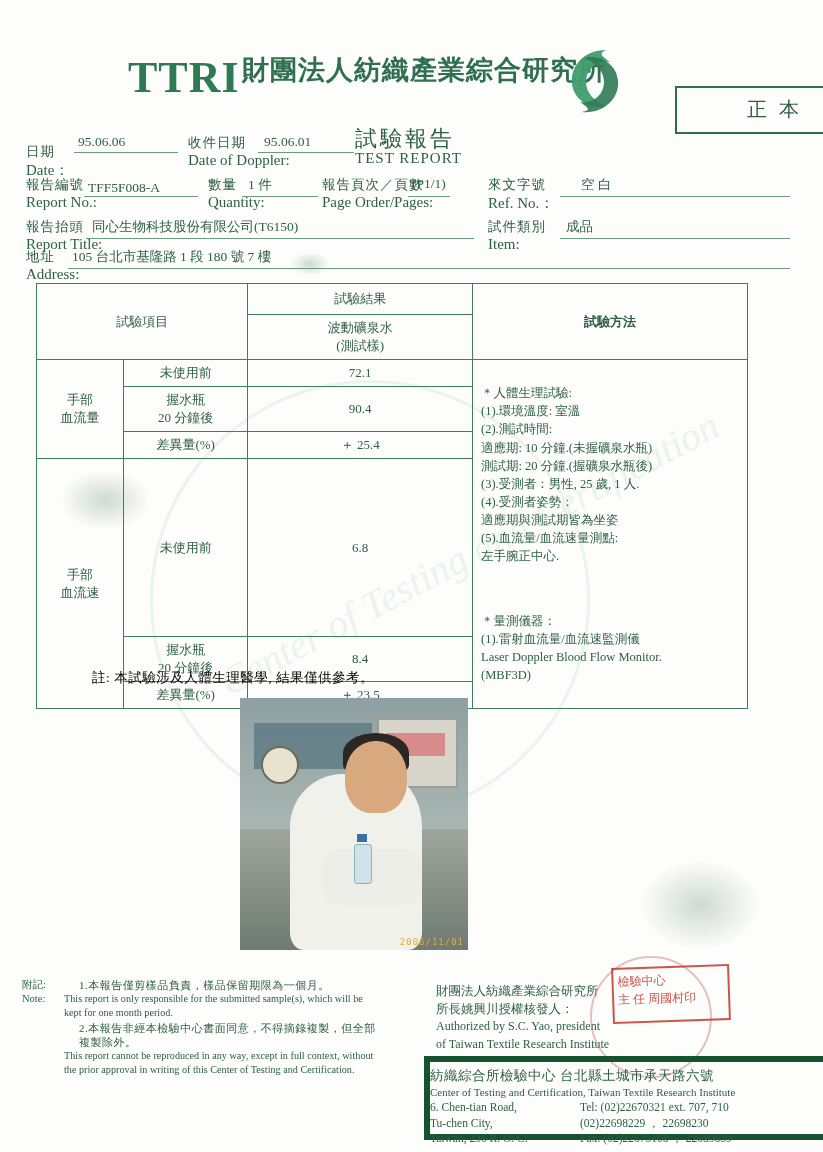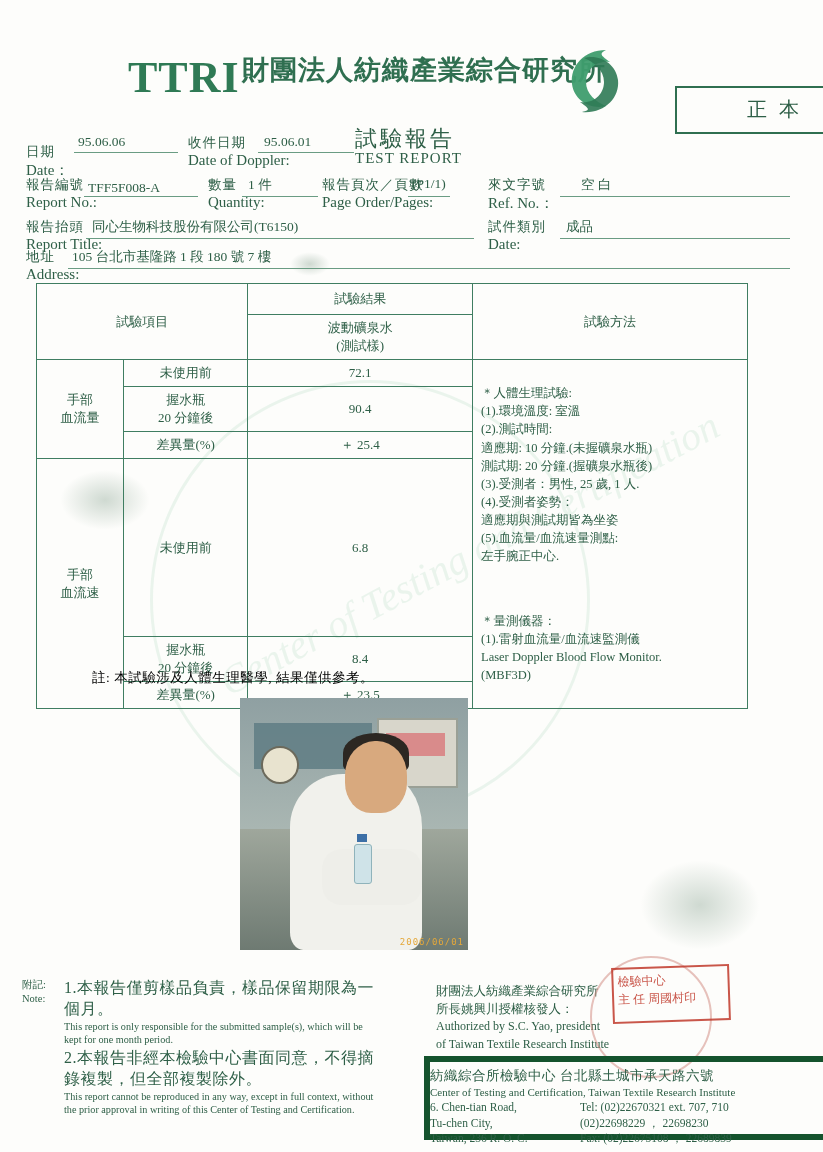--- a/index.html
+++ b/index.html
@@ -279,21 +279,22 @@
   .fn-key {
     width: 42px;
     flex: none;
     font-size: 10.5px;
   }
   .fn-body {
     flex: 1;
   }
   .fn-cn {
     letter-spacing: 0.5px;
-    font-size: 16px;
+    font-size: 11px;
+    margin-left: 15px;
   }
   .fn-en {
     font-size: 10.2px;
   }
   
   .sig {
     position: absolute;
     left: 436px;
     top: 982px;
     width: 360px;
@@ -461,39 +462,39 @@
 
     <div class="fld" style="left:0;top:86px;">
       <span class="lbl-cn">報告抬頭</span>
       <span class="lbl-en">Report Title:</span>
     </div>
     <div class="val" style="left:66px;top:86px;">同心生物科技股份有限公司(T6150)</div>
     <div class="rule" style="left:60px;top:106px;width:388px;"></div>
 
     <div class="fld" style="left:462px;top:86px;">
       <span class="lbl-cn">試件類別</span>
-      <span class="lbl-en">Date:</span>
+      <span class="lbl-en">Item:</span>
     </div>
     <div class="val" style="left:540px;top:86px;">成品</div>
     <div class="rule" style="left:534px;top:106px;width:230px;"></div>
 
     <div class="fld" style="left:0;top:116px;">
       <span class="lbl-cn">地址</span>
       <span class="lbl-en">Address:</span>
     </div>
     <div class="val" style="left:46px;top:116px;">105 台北市基隆路 1 段 180 號 7 樓</div>
     <div class="rule" style="left:42px;top:136px;width:722px;"></div>
   </div>
 
   <table class="tbl">
     <tbody>
         <tr>
       <td rowspan="2" colspan="2" style="width:200px;">試驗項目</td>
       <td style="width:230px;" class="res-head-top">試驗結果</td>
-      <td rowspan="2" style="width:282px;">試驗方法</td>
+      <td rowspan="2" style="width:282px;font-weight:bold;">試驗方法</td>
     </tr>
     <tr>
       <td>
         <div>波動礦泉水</div>
         <div>(測試樣)</div>
       </td>
     </tr>
 
     <tr>
       <td rowspan="3" style="width:80px;">
@@ -562,21 +563,21 @@
     <div class="ph-box"></div>
     <div class="ph-box2"></div>
     <div class="ph-clock"></div>
     <div class="ph-desk"></div>
     <div class="ph-person-coat"></div>
     <div class="ph-hair"></div>
     <div class="ph-head"></div>
     <div class="ph-arm"></div>
     <div class="ph-bottle"></div>
     <div class="ph-bottle-cap"></div>
-    <div class="ph-date">2006/06/01</div>
+    <div class="ph-date">2006/11/01</div>
   </div>
 
   <div class="footnotes">
     <div class="fn-row">
       <div class="fn-key">
         <div>附記:</div>
         <div>Note:</div>
       </div>
       <div class="fn-body">
         <div class="fn-cn">1.本報告僅剪樣品負責，樣品保留期限為一個月。</div>

